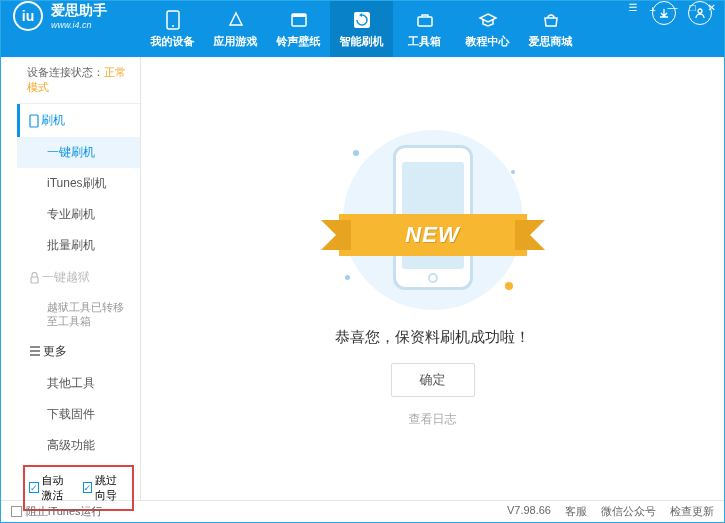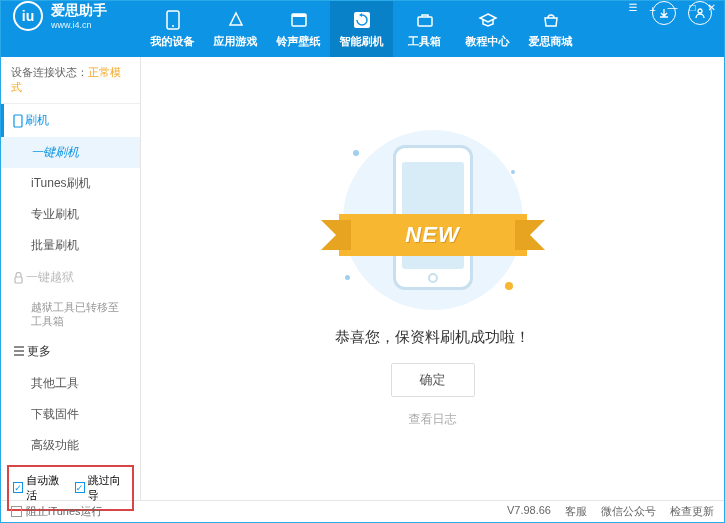--- a/index.html
+++ b/index.html
@@ -2,39 +2,39 @@
 <html><head>
 <meta charset="utf-8">
 <style>
 * { margin: 0; padding: 0; box-sizing: border-box; font-family: "Microsoft YaHei", Arial, sans-serif; }
 body { background: #fff; width: 725px; height: 523px; overflow: hidden; border: 1px solid #2aa9e8; }
 .header { background: #0d94e4; height: 56px; display: flex; align-items: flex-start; color: #fff; }
 .logo-area { width: 140px; display: flex; align-items: center; padding-left: 12px; gap: 8px; }
 .logo-circle { width: 30px; height: 30px; border: 2px solid #fff; border-radius: 50%; display: flex; align-items: center; justify-content: center; font-weight: bold; font-size: 14px; }
 .logo-text { display: flex; flex-direction: column; }
 .logo-title { font-size: 14px; font-weight: bold; }
-.logo-url { font-size: 9px; opacity: 0.9; }
+.logo-url { font-size: 9px; opacity: 0.9; font-style: italic; }
 .nav { display: flex; height: 100%; font-weight: bold; }
 .nav-item { width: 63px; display: flex; flex-direction: column; align-items: center; justify-content: center; gap: 4px; font-size: 11px; cursor: pointer; }
 .nav-item.active { background: #0881c9; }
 .nav-icon { width: 20px; height: 20px; display: flex; align-items: center; justify-content: center; }
 .header-right { margin-left: auto; display: flex; align-items: center; gap: 12px; padding-right: 12px; }
 .win-controls { position: absolute; top: 2px; right: 6px; display: flex; gap: 6px; font-size: 10px; color: #fff; }
 .win-btn { cursor: pointer; padding: 0 3px; }
 .circle-btn { width: 24px; height: 24px; border: 1.5px solid #fff; border-radius: 50%; display: flex; align-items: center; justify-content: center; cursor: pointer; }
 .body { display: flex; height: calc(100% - 56px - 22px); }
-.sidebar { width: 140px; border-right: 1px solid #e5e5e5; display: flex; flex-direction: column; font-size: 12px; }
+.sidebar { width: 140px; border-right: 1px solid #e5e5e5; display: flex; flex-direction: column; font-size: 12px; padding-left: 16px; }
 .status-bar { padding: 8px 10px; border-bottom: 1px solid #eee; color: #666; font-size: 11px; }
 .status-val { color: #f5a623; }
 .side-section { }
 .side-header { display: flex; align-items: center; gap: 2px; padding: 8px 12px; color: #333; cursor: pointer; }
 .side-header.blue { color: #0d94e4; border-left: 3px solid #0d94e4; padding-left: 9px; }
 .side-header.gray { color: #bbb; }
 .side-item { padding: 7px 12px 7px 30px; color: #555; cursor: pointer; }
-.side-item.active { background: #eaf5fd; color: #0d94e4; font-style: italic; }
+.side-item.active { background: #eaf5fd; color: #0d94e4; }
 .side-note { padding: 6px 12px 6px 30px; color: #999; font-size: 11px; line-height: 1.3; }
 .checkbox-area { border: 2px solid #d84545; margin: 4px 6px; padding: 6px 4px; display: flex; gap: 8px; font-size: 11px; }
 .cb { display: flex; align-items: center; gap: 3px; }
 .cb-box { width: 11px; height: 11px; border: 1px solid #0d94e4; display: flex; align-items: center; justify-content: center; color: #0d94e4; font-size: 9px; }
 .device-area { padding: 8px 10px; font-size: 11px; }
 .device-name { color: #0d94e4; font-weight: bold; display: flex; align-items: center; gap: 4px; }
 .main { flex: 1; display: flex; flex-direction: column; align-items: center; justify-content: center; background: #fff; }
 .illustration { width: 200px; height: 180px; position: relative; margin-bottom: 18px; }
 .circle-bg { width: 180px; height: 180px; background: #eaf5fd; border-radius: 50%; position: absolute; left: 10px; top: 0; }
 .phone { position: absolute; left: 60px; top: 15px; width: 80px; height: 145px; background: #fff; border: 3px solid #c8dff0; border-radius: 12px; }

